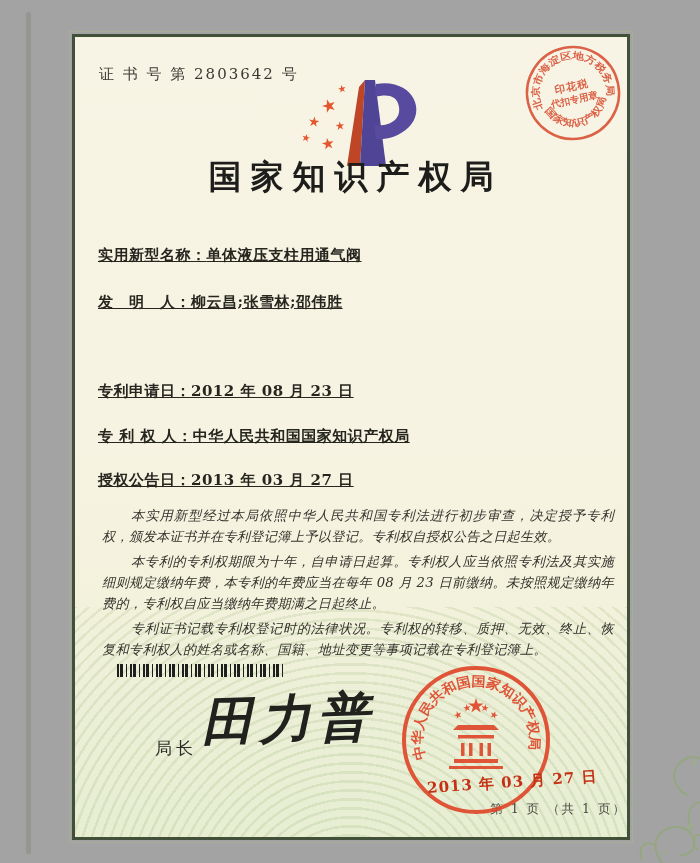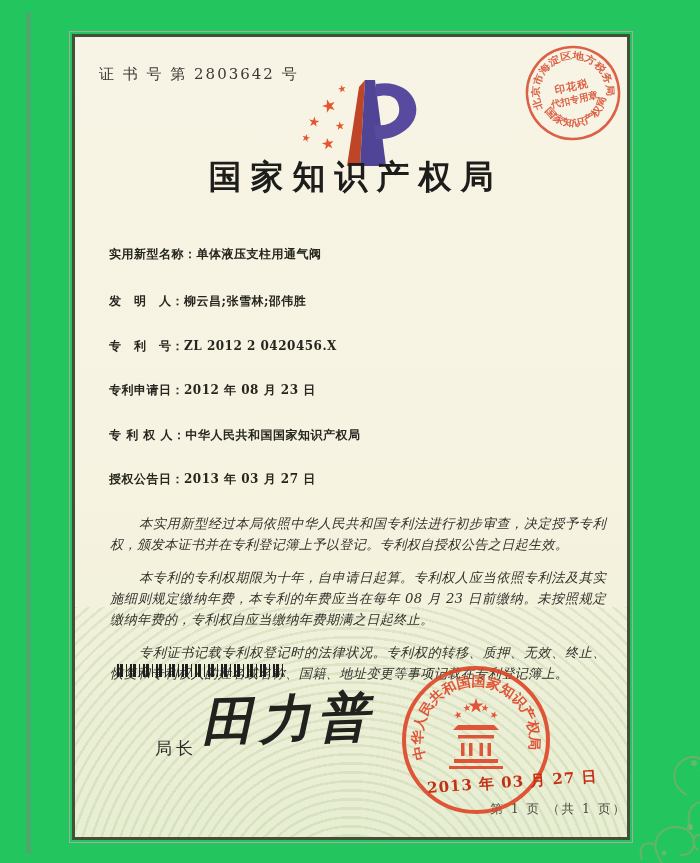--- a/index.html
+++ b/index.html
@@ -1,33 +1,33 @@
 <!DOCTYPE html>
 <html><head>
 <meta charset="utf-8">
 <style>
   html,body{margin:0;padding:0;background:#e9e8e2;}
-  .page{position:relative;width:700px;height:863px;background:#22c55e;overflow:hidden;
+  .page{position:relative;width:700px;height:863px;background:#a3a3a3;overflow:hidden;
         font-family:"DejaVu Serif","Liberation Serif",serif;color:#222;}
   .scan-edge{position:absolute;left:26px;top:12px;width:5px;height:842px;background:#85857c;opacity:.45;border-radius:2px;}
   .frame{position:absolute;left:72px;top:34px;width:552px;height:800px;
          border:3px solid #42503a;outline:1px solid #a8ad9a;outline-offset:2px;
          background:linear-gradient(180deg,#f8f4e5 0%,#f7f3e2 52%,#f3f2dc 70%,#ebefd6 86%,#e7eed2 100%);}
   .guilloche{position:absolute;left:0;right:0;bottom:0;height:230px;pointer-events:none;
          background:repeating-radial-gradient(circle at 50% 135%, rgba(130,165,95,.16) 0 2.5px, rgba(0,0,0,0) 2.5px 9px);}
   .cert-no{position:absolute;left:24px;top:28px;font-size:15px;color:#3a3a34;letter-spacing:2px;}
   .logo{position:absolute;left:214px;top:38px;}
   .title{position:absolute;left:0;top:118px;width:100%;text-align:center;text-indent:9px;
          font-size:33px;font-weight:bold;letter-spacing:9px;color:#1d1d1b;}
   .tax-stamp{position:absolute;left:448px;top:6px;transform:rotate(-12deg);opacity:.85;}
-  .field{position:absolute;left:34px;font-size:12px;font-weight:600;color:#26261f;letter-spacing:.5px;white-space:nowrap;}
+  .field{position:absolute;left:23px;font-size:15px;font-weight:600;color:#26261f;letter-spacing:.5px;white-space:nowrap;text-decoration:underline;}
   .f0{top:209px}.f1{top:256px}.f2{top:301px}.f3{top:345px}.f4{top:390px}.f5{top:434px}
   .paras{position:absolute;left:23px;top:464px;width:520px;font-size:13.2px;font-style:italic;
          color:#33322c;line-height:21px;letter-spacing:.3px;text-align:justify;}
-  .paras p{margin:12px;text-indent:2.2em;}
+  .paras p{margin:4px;text-indent:2.2em;}
   .barcode{position:absolute;left:42px;top:627px;width:168px;height:13px;
          background:repeating-linear-gradient(90deg,#1f1f1f 0 2px,transparent 2px 3px,#1f1f1f 3px 6px,transparent 6px 9px,#1f1f1f 9px 10px,transparent 10px 13px);}
   .sig-label{position:absolute;left:80px;top:700px;font-size:17px;color:#2c2c28;letter-spacing:4px;}
   .sig-name{position:absolute;left:126px;top:648px;font-size:52px;font-style:italic;font-weight:bold;
          color:#21211d;transform:rotate(-2deg);letter-spacing:6px;}
   .seal{position:absolute;left:322px;top:624px;opacity:.9;z-index:4;}
   .seal-date{position:absolute;left:352px;top:736px;font-size:15px;font-weight:bold;color:#c53014;
          transform:rotate(-4deg);letter-spacing:1px;z-index:5;white-space:nowrap;}
   .footer{position:absolute;left:0;top:764px;width:100%;text-align:right;font-size:12.5px;color:#4a4a40;letter-spacing:2px;}
   .ornament{position:absolute;right:-2px;bottom:-2px;z-index:2;}
@@ -81,23 +81,20 @@
       </text>
       <text x="50" y="47" text-anchor="middle" font-size="10.5" font-weight="bold" letter-spacing="1" fill="#d6492b">印花税</text>
       <text x="50" y="60" text-anchor="middle" font-size="9.5" font-weight="bold" fill="#d6492b">代扣专用章</text>
     </svg>
 
     <div class="field f0">
       <span>实用新型名称：</span><span>单体液压支柱用通气阀</span>
     </div>
     <div class="field f1">
       <span>发　明　人：</span><span>柳云昌;张雪林;邵伟胜</span>
-    </div>
-    <div class="field f2">
-      <span>专　利　号：</span><span>ZL 2012 2 0420456.X</span>
     </div>
     <div class="field f3">
       <span>专利申请日：</span><span>2012 年 08 月 23 日</span>
     </div>
     <div class="field f4">
       <span>专 利 权 人：</span><span>中华人民共和国国家知识产权局</span>
     </div>
     <div class="field f5">
       <span>授权公告日：</span><span>2013 年 03 月 27 日</span>
     </div>

